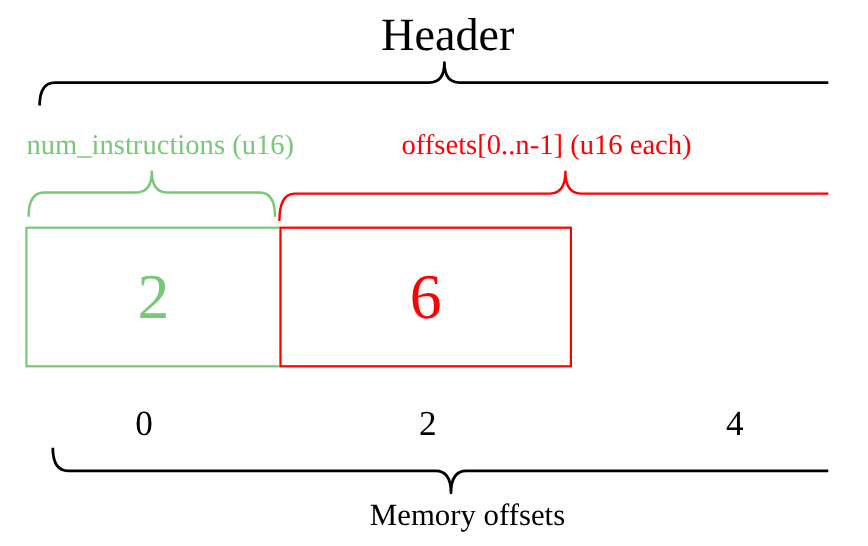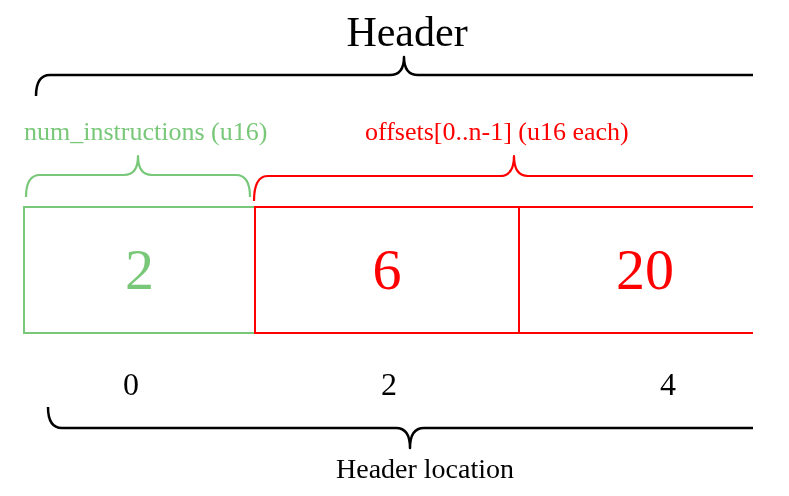--- a/index.html
+++ b/index.html
@@ -106,25 +106,22 @@
   <div class="abs field-label label-red">offsets[0..n-1] (u16 each)</div>
 
   <div class="abs cell cell-green">
     <span>2</span>
   </div>
 
   <div class="abs cell cell-red c1">
     <span>6</span>
   </div>
 
-  <div class="abs cell cell-red c2">
-    <span>20</span>
-  </div>
 
   <div class="abs mem-num m0">0</div>
 
   <div class="abs mem-num m1">2</div>
 
   <div class="abs mem-num m2">4</div>
 
-  <div class="abs axis-label">Header location</div>
+  <div class="abs axis-label">Memory offsets</div>
 
 </div>
 
 </body></html>

